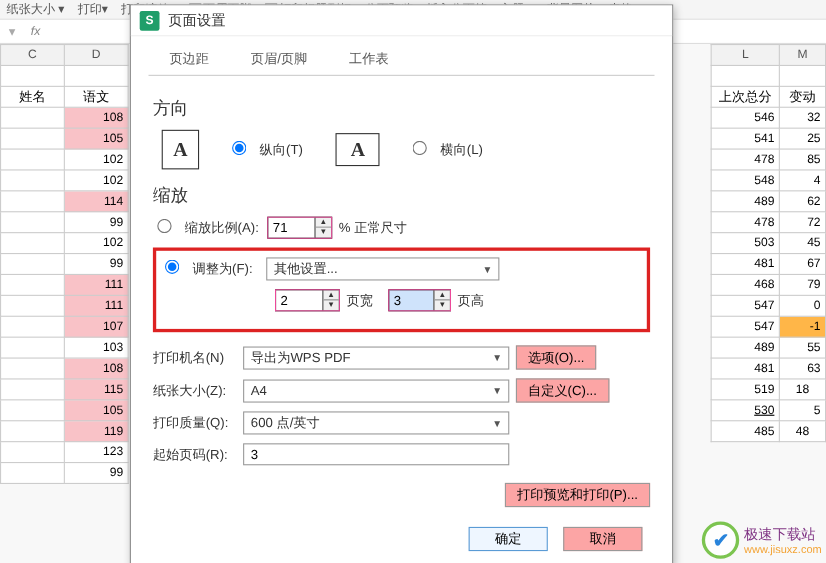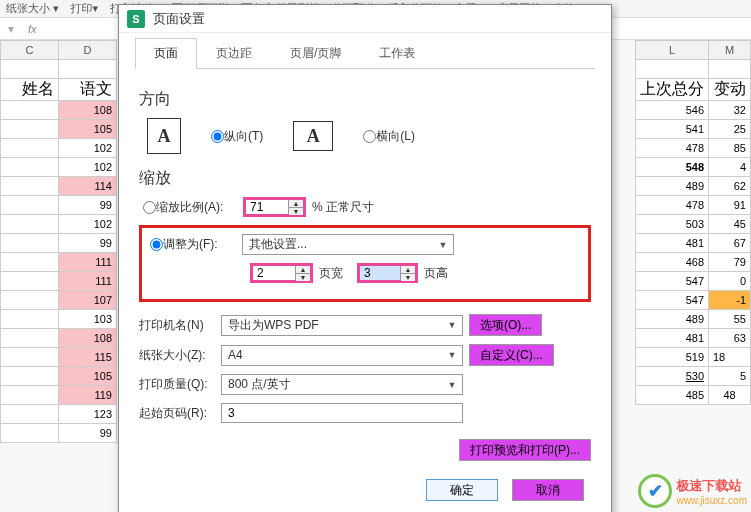--- a/index.html
+++ b/index.html
@@ -6,57 +6,57 @@
 body{font-family:"Microsoft YaHei",Arial,sans-serif;font-size:12px;background:#f8f8f8;width:751px;height:512px;overflow:hidden;position:relative}
 .toolbar{background:#f5f5f5;border-bottom:1px solid #ddd;height:18px;padding:2px 6px;display:flex;gap:12px;color:#555;font-size:11px;align-items:center;white-space:nowrap;overflow:hidden}
 .toolbar .tbi{display:flex;align-items:center;gap:2px}
 .checkbox-sq{display:inline-block;width:11px;height:11px;border:1px solid #999;background:#fff}
 .fxrow{background:#fff;border-bottom:1px solid #ddd;height:22px;display:flex;align-items:center;padding:0 8px;color:#888;font-style:italic}
 .fxrow .fx{font-size:11px;margin-left:14px}
 .sheet{position:relative;background:#fff}
 .grid{border-collapse:collapse;table-layout:fixed}
 .grid th,.grid td{border:1px solid #ccc;height:19px;font-size:11px;text-align:center;background:#fff;padding:0 4px;white-space:nowrap}
 .grid th{background:#f2f2f2;font-weight:normal;color:#555}
-.grid .hname{text-align:right;font-size:16px}
+.grid .hname{text-align:center;font-size:12px}
 .pink{background:#f9c2c7 !important}
 .orange{background:#ffb648 !important}
 .leftgrid{position:absolute;left:0;top:0}
 .rightgrid{position:absolute;right:0;top:0}
 .dialog{position:absolute;left:118px;top:4px;width:494px;background:#fff;border:1px solid #888;box-shadow:2px 2px 8px rgba(0,0,0,0.3)}
 .titlebar{background:#fff;height:28px;display:flex;align-items:center;padding:0 8px;border-bottom:1px solid #eee}
 .titlebar .sicon{width:18px;height:18px;background:#1f9e6a;color:#fff;font-weight:bold;display:flex;align-items:center;justify-content:center;border-radius:2px;margin-right:8px;font-size:11px}
 .titlebar .ttl{font-size:13px;color:#333}
 .tabs{display:flex;border-bottom:1px solid #ccc;margin:4px 16px 0 16px}
 .tab{padding:6px 18px;font-size:12px;color:#555;cursor:pointer;border:1px solid transparent;position:relative;top:1px}
 .tab.active{border:1px solid #ccc;border-bottom:1px solid #fff;background:#fff;color:#222}
 .dlgbody{padding:14px 20px 10px 20px;color:#333}
 .grouplabel{font-size:16px;margin-bottom:8px;padding-top:6px}
 .orient{display:flex;gap:30px;align-items:center;margin-left:8px;margin-bottom:8px}
 .pgicon{width:34px;height:36px;border:1.5px solid #333;display:flex;align-items:center;justify-content:center;font-family:serif;font-size:18px;font-weight:bold}
 .pgicon.land{width:40px;height:30px}
-.radio{display:flex;align-items:center;gap:0}
+.radio{display:flex;align-items:flex-start;gap:12px}
 .radio input{margin:0}
 .row{display:flex;align-items:center;margin-bottom:8px;gap:6px}
 .lbl{width:76px;font-size:12px}
-.spinner{display:inline-flex;border:3px solid #ec4899;height:20px;background:#000000}
+.spinner{display:inline-flex;border:1px solid #ec4899;height:20px;background:#000000}
 .spinner input{border:none;width:42px;padding:0 4px;font-size:12px;outline:none}
 .spinner .spbtns{display:flex;flex-direction:column;border-left:1px solid #999}
 .spinner .spbtn{width:14px;height:9px;display:flex;align-items:center;justify-content:center;font-size:7px;background:#f0f0f0;cursor:pointer;line-height:1}
 .spinner .spbtn:first-child{border-bottom:1px solid #999}
 .combo{border:1px solid #999;height:21px;background:#fff;display:flex;align-items:center;justify-content:space-between;padding:0 2px 0 6px;font-size:12px;cursor:pointer}
 .combo .cv{flex:1}
 .combo .car{width:16px;text-align:center;color:#555;font-size:9px}
-.btn{border:1px solid #999;background:#d946ef;height:22px;padding:0 10px;font-size:12px;cursor:pointer;display:inline-flex;align-items:center}
+.btn{border:1px solid #999;background:#fca5a5;height:22px;padding:0 10px;font-size:12px;cursor:pointer;display:inline-flex;align-items:center}
 .btn.primary{background:#eef6ff;border-color:#5a9bd5}
 .redbox{border:3px solid #d22;padding:6px 8px 8px 8px;margin:4px 0 12px 0}
 .bluesel{border:1px solid #2a6fc9;padding:0 1px;background:#cfe3fb}
 .ftr{display:flex;justify-content:flex-end;gap:14px;padding:8px 27px 14px 16px}
 .watermark{position:absolute;right:4px;bottom:4px;display:flex;align-items:center;gap:4px;opacity:0.9}
 .watermark .circ{width:34px;height:34px;border-radius:50%;border:3px solid #6fbf3e;display:flex;align-items:center;justify-content:center;color:#1277d8;font-size:18px;font-weight:bold;background:#fff}
-.watermark .wt{color:#ef4444;font-size:13px;font-weight:bold}
+.watermark .wt{color:#701a75;font-size:13px;font-weight:normal}
 .watermark .wu{color:#f39a1f;font-size:10px}
 </style>
 </head>
 <body>
 
 <div class="toolbar">
   <span class="tbi">纸张大小 ▾</span>
   <span class="tbi">打印▾</span>
   <span class="tbi">打印缩放▾</span>
   <span class="tbi">
@@ -192,30 +192,30 @@
         </tr>
         <tr>
           <td style="text-align: right;">541</td>
           <td style="text-align: right;">25</td>
         </tr>
         <tr>
           <td style="text-align: right;">478</td>
           <td style="text-align: right;">85</td>
         </tr>
         <tr>
-          <td style="text-align: right; font-weight: bold;">548</td>
+          <td style="text-align: right;">548</td>
           <td style="text-align: right;">4</td>
         </tr>
         <tr>
           <td style="text-align: right;">489</td>
           <td style="text-align: right;">62</td>
         </tr>
         <tr>
           <td style="text-align: right;">478</td>
-          <td style="text-align: right;">91</td>
+          <td style="text-align: right;">72</td>
         </tr>
         <tr>
           <td style="text-align: right;">503</td>
           <td style="text-align: right;">45</td>
         </tr>
         <tr>
           <td style="text-align: right;">481</td>
           <td style="text-align: right;">67</td>
         </tr>
         <tr>
@@ -233,41 +233,40 @@
         <tr>
           <td style="text-align: right;">489</td>
           <td style="text-align: right;">55</td>
         </tr>
         <tr>
           <td style="text-align: right;">481</td>
           <td style="text-align: right;">63</td>
         </tr>
         <tr>
           <td style="text-align: right;">519</td>
-          <td style="text-align: left;">18</td>
+          <td style="text-align: center;">18</td>
         </tr>
         <tr>
           <td style="text-align: right; text-decoration: underline;">530</td>
           <td style="text-align: right;">5</td>
         </tr>
         <tr>
           <td style="text-align: right;">485</td>
           <td style="">48</td>
         </tr>
       </tbody>
   </table>
 </div>
 
 <div class="dialog">
   <div class="titlebar">
     <div class="sicon">S</div>
     <div class="ttl">页面设置</div>
   </div>
   <div class="tabs">
-    <div class="tab active">页面</div>
     <div class="tab">页边距</div>
     <div class="tab">页眉/页脚</div>
     <div class="tab">工作表</div>
   </div>
   <div class="dlgbody">
     <div class="grouplabel">方向</div>
     <div class="orient">
       <div class="pgicon">A</div>
       <label class="radio">
           <input type="radio" checked="" style=""> 
@@ -339,21 +338,21 @@
       <span class="lbl">纸张大小(Z):</span>
       <div class="combo" style="width:242px">
           <span class="cv">A4</span>
           <span class="car">▼</span>
         </div>
       <button class="btn">自定义(C)...</button>
     </div>
     <div class="row">
       <span class="lbl">打印质量(Q):</span>
       <div class="combo" style="width:242px">
-          <span class="cv">800 点/英寸</span>
+          <span class="cv">600 点/英寸</span>
           <span class="car">▼</span>
         </div>
     </div>
     <div class="row">
       <span class="lbl">起始页码(R):</span>
       <input style="border: 1px solid rgb(153, 153, 153); height: 20px; width: 242px; padding: 0px 6px; font-size: 12px;" value="3">
     </div>
 
     <div style="display:flex;justify-content:flex-end;margin-top:16px">
       <button class="btn">打印预览和打印(P)...</button>

